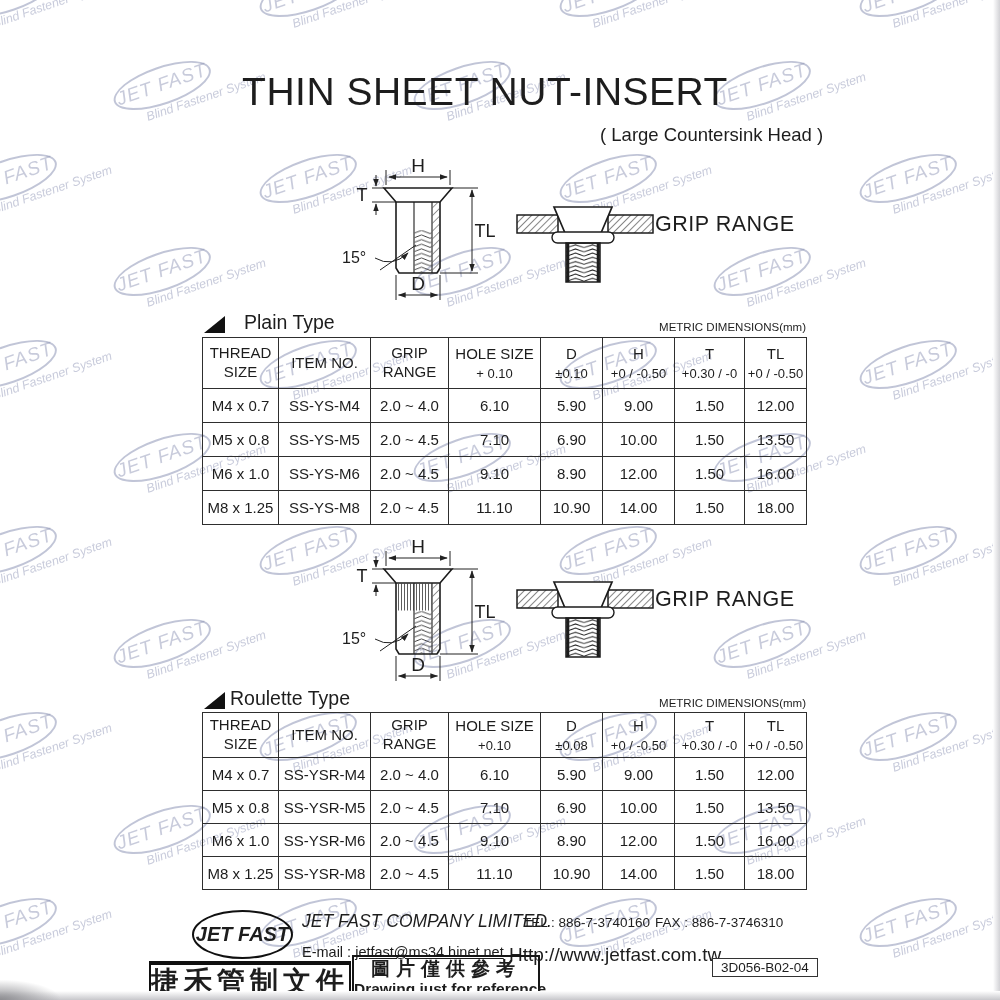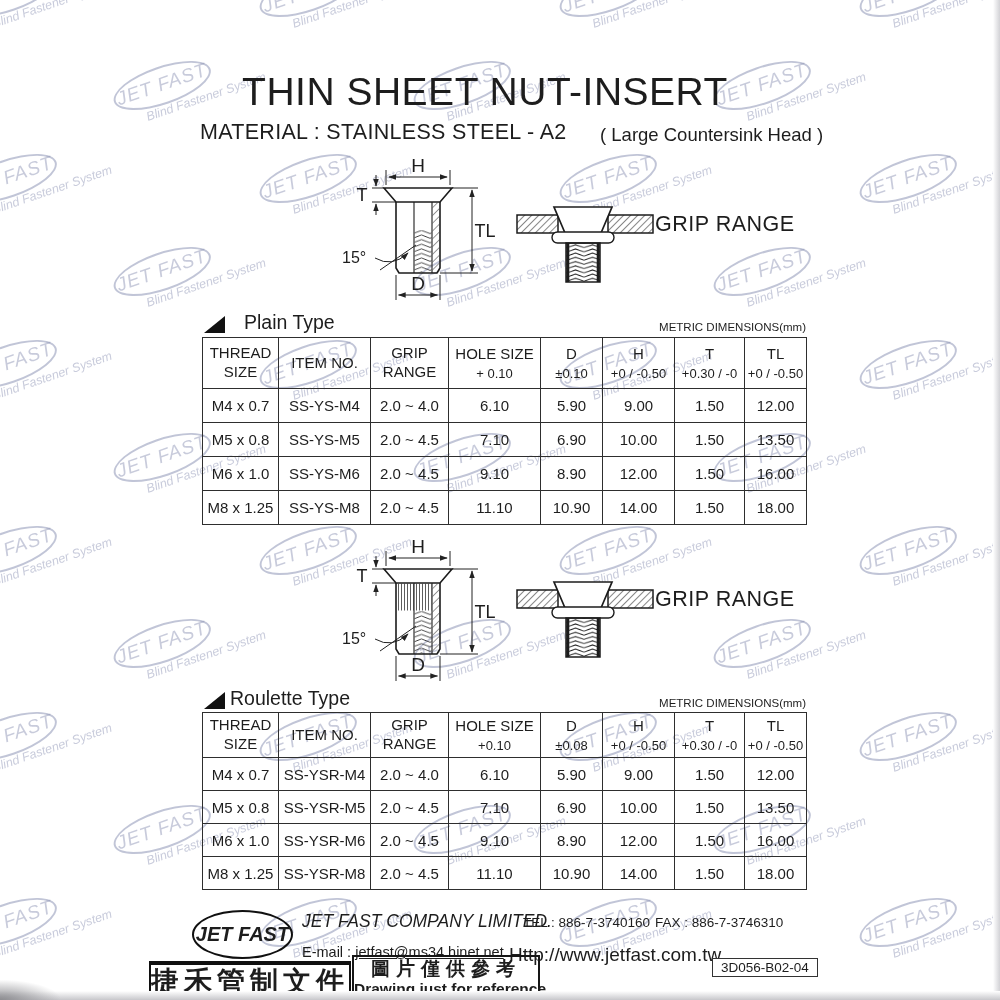--- a/index.html
+++ b/index.html
@@ -223,21 +223,20 @@
         <span class="wm-oval">JET FAST</span>
         <span class="wm-sub">Blind Fastener System</span>
       </div>
       <div class="wm-unit" style="left: 712px; top: 988px;">
         <span class="wm-oval">JET FAST</span>
         <span class="wm-sub">Blind Fastener System</span>
       </div>
     </div>
 
   <div class="ct title">THIN SHEET NUT-INSERT</div>
-  <div class="ct material">MATERIAL : STAINLESS STEEL - A2</div>
   <div class="ct headnote">( Large Countersink Head )</div>
 
   <svg class="draw" style="left:328px;top:156px" width="172" height="152" viewBox="0 0 172 152">
     <defs>
       <marker id="m-a" viewBox="0 0 10 10" refX="9" refY="5" markerWidth="8" markerHeight="8" orient="auto-start-reverse">
         <path d="M0,1.5 L10,5 L0,8.5 z" fill="#222"></path>
       </marker>
       <pattern id="hat-a" width="5.5" height="5.5" patternUnits="userSpaceOnUse" patternTransform="rotate(45)">
         <line x1="0" y1="0" x2="0" y2="5.5" stroke="#333" stroke-width="1"></line>
       </pattern>

